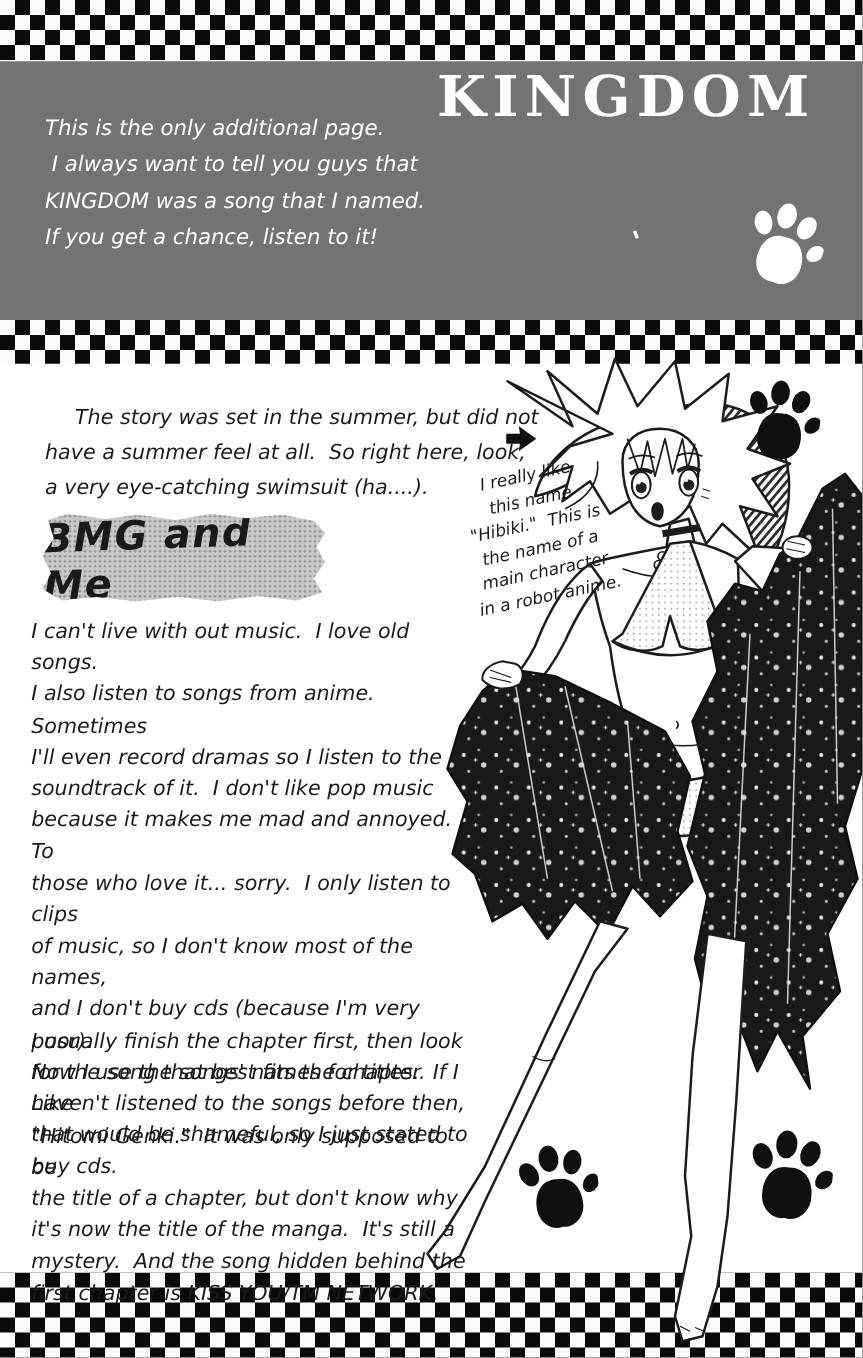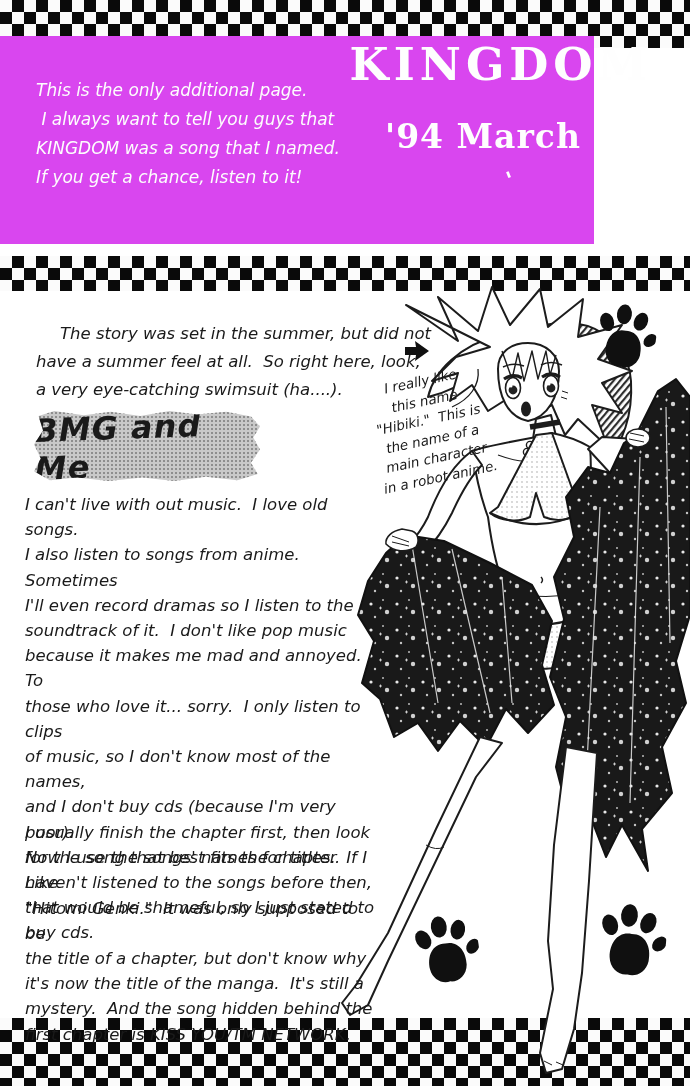--- a/index.html
+++ b/index.html
@@ -10,21 +10,21 @@
   }
   
   .checker{
     background-image:repeating-conic-gradient(#0a0a0a 0% 25%, #fbfbfb 0% 50%);
     background-size:24px 24px;
   }
   .band-top{position:absolute;left:0;top:0;width:690px;height:48px;z-index:1;}
   .band-mid{position:absolute;left:0;top:256px;width:690px;height:35px;z-index:1;}
   .band-bottom{position:absolute;left:0;top:1018px;width:690px;height:68px;z-index:1;}
   
-  .header-band{position:absolute;left:0;top:36px;width:594px;height:208px;background:#d946ef;z-index:1;}
+  .header-band{position:absolute;left:0;top:49px;width:690px;height:208px;background:#737373;z-index:1;}
   .hand{font-style:italic;}
   .header-note{
     position:absolute;left:36px;top:40px;width:310px;
     color:#fdfdfd;font-size:17px;line-height:29px;white-space:pre-wrap;
   }
   .header-title{
     position:absolute;left:336px;top:2px;width:330px;text-align:center;color:#fefefe;
     font-family:"DejaVu Serif", serif;font-weight:bold;
   }
   .title-main{display:block;font-size:45px;line-height:54px;letter-spacing:5px;text-align:center;}
@@ -71,21 +71,20 @@
   <div class="band-top checker"></div>
 
   <div class="header-band">
     <div class="header-note hand">This is the only additional page.
  I always want to tell you guys that
 KINGDOM was a song that I named.
 If you get a chance, listen to it!</div>
     <div class="header-title">
       <span class="title-main">KINGDOM</span>
       <span class="title-sep">-</span>
-      <span class="title-sub title-sub2">'94 March</span>
     </div>
   </div>
 
   <div class="band-mid checker"></div>
 
   <div class="intro hand">The story was set in the summer, but did not
 have a summer feel at all.  So right here, look,
 a very eye-catching swimsuit (ha....).</div>
 
   <svg class="arrow-icon" width="26" height="22" viewBox="0 0 26 22">

